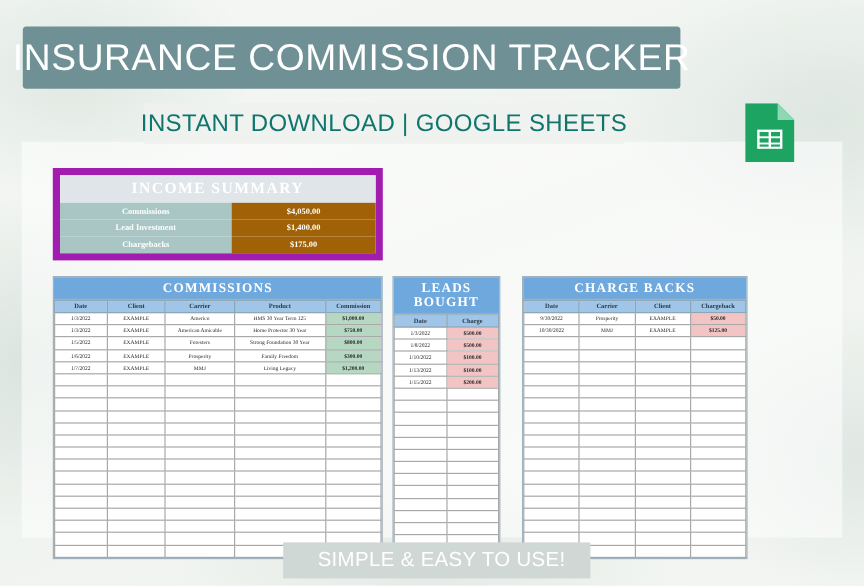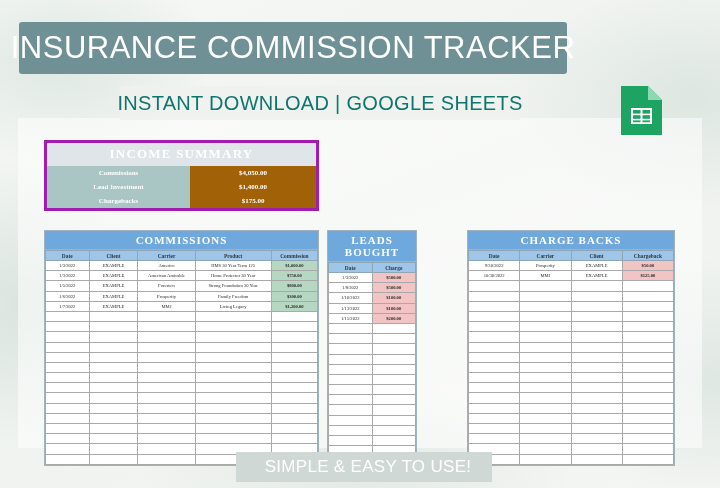--- a/index.html
+++ b/index.html
@@ -38,21 +38,21 @@
     background:rgba(238,241,238,.85);
     display:flex;align-items:center;justify-content:center;
   }
   #subtitle-banner .t{
     color:#0f766e;font-size:20px;letter-spacing:.3px;white-space:nowrap;
   }
   #sheets-icon{position:absolute;left:621px;top:86px;width:41px;height:49px;}
   
   #income-summary{
     position:absolute;left:44px;top:140px;width:275px;
-    border:3px solid #a21caf;box-sizing:border-box;
+    border:6px solid #a21caf;box-sizing:border-box;
     font-size:7px;
   }
   #income-summary .is-title{
     background:#dfe5e8;color:#ffffff;text-align:center;
     font-family:"Liberation Serif", serif;font-size:13px;font-weight:700;
     letter-spacing:1.2px;padding:3px 0 4px;
   }
   #income-summary .is-row{display:flex;height:14px;}
   #income-summary .is-row .lbl{
     flex:0 0 143px;background:#a9c6c4;color:#ffffff;
@@ -88,21 +88,21 @@
   }
   .sheet-table td{
     border:1px solid #a9a9a9;height:9.2px;padding:0;text-align:center;
     font-family:"Liberation Serif", serif;font-size:4.6px;color:#2a2a2a;
     overflow:hidden;white-space:nowrap;
   }
   .sheet-table td.money-green{background:#b6d7c2;font-weight:700;}
   .sheet-table td.money-red{background:#f2c4c4;font-weight:700;}
   #commissions-table{left:44px;top:230px;width:275px;}
   #leads-table{left:327px;top:230px;width:90px;}
-  #chargebacks-table{left:467px;top:230px;width:208px;}
+  #chargebacks-table{left:435px;top:230px;width:188px;}
   
   #footer-banner{
     position:absolute;left:236px;top:452px;width:248px;height:30px;
     background:#cfd8d5;display:flex;align-items:center;justify-content:center;padding-left:8px;
   }
   #footer-banner .t{color:#ffffff;font-size:17px;letter-spacing:.3px;white-space:nowrap;}
 </style>
 </head>
 <body>
 

